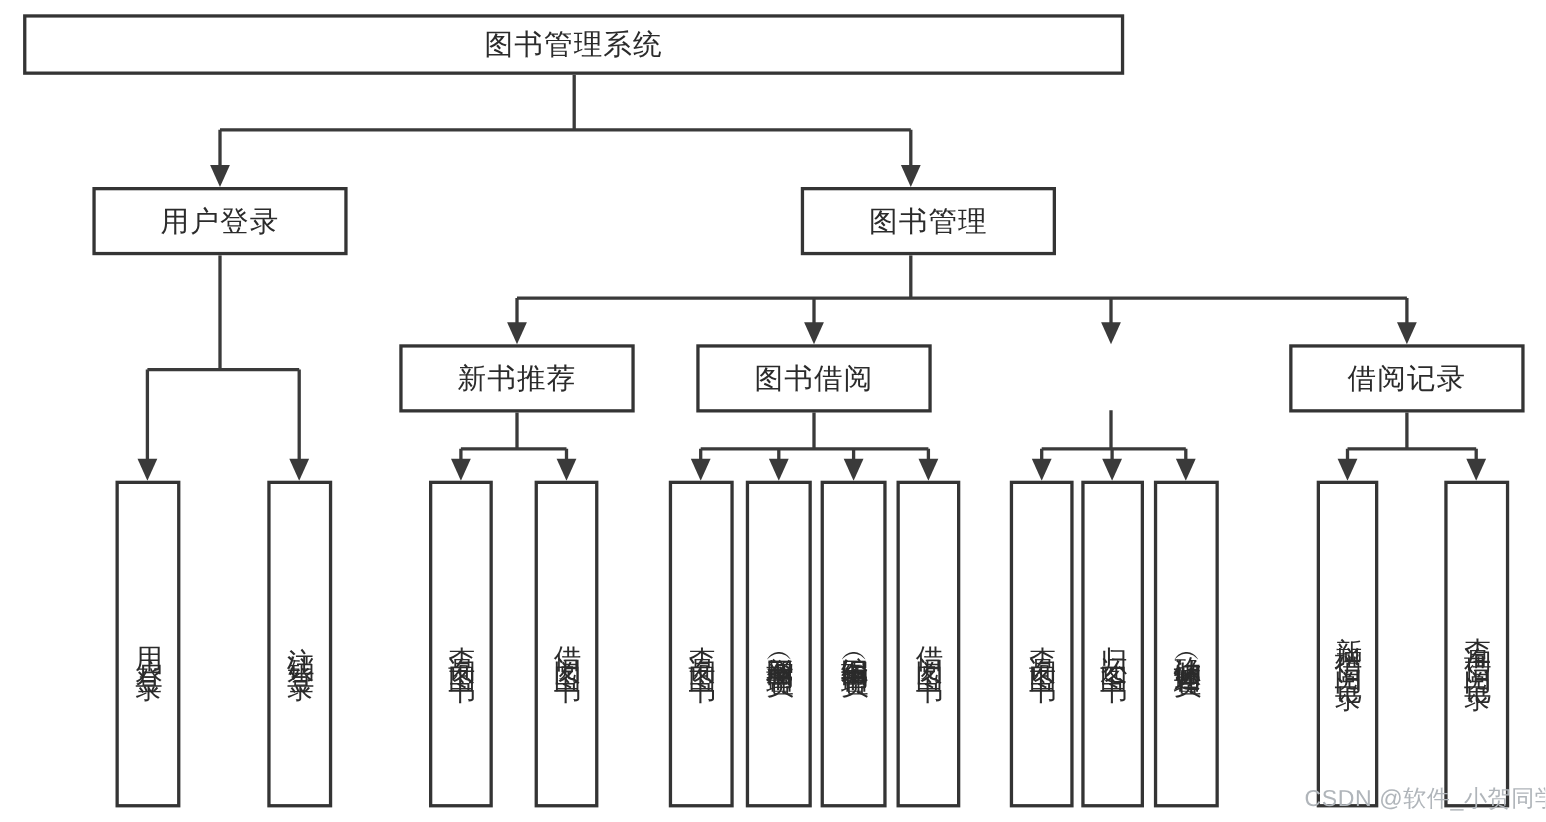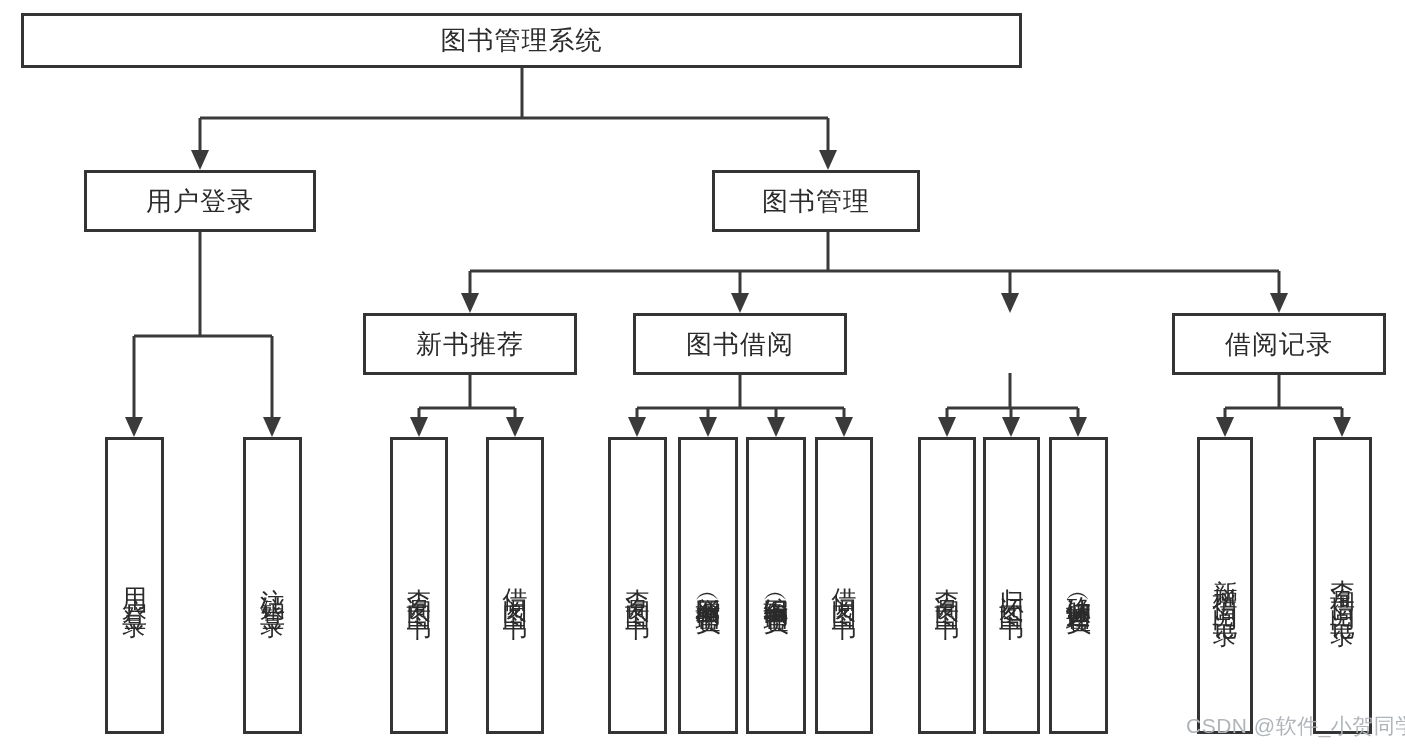--- a/index.html
+++ b/index.html
@@ -92,21 +92,21 @@
       <polygon points="1002,417 1020,417 1011,437"></polygon>
       <polygon points="1069,417 1087,417 1078,437"></polygon>
       <polygon points="1216,417 1234,417 1225,437"></polygon>
       <polygon points="1333,417 1351,417 1342,437"></polygon>
     </g>
   </svg>
 
   <div class="hbox" style="left:21px; top:13px; width:1001px; height:55px">图书管理系统</div>
 
   <div class="hbox" style="left:84px; top:170px; width:232px; height:62px">用户登录</div>
-  <div class="hbox" style="left:712px; top:170px; width:208px; height:62px">图书管理</div>
+  <div class="hbox" style="left:728px; top:170px; width:232px; height:62px">图书管理</div>
 
   <div class="hbox" style="left:633px; top:313px; width:214px; height:62px">图书借阅</div>
   <div class="hbox" style="left:363px; top:313px; width:214px; height:62px">新书推荐</div>
   <div class="hbox" style="left:1172px; top:313px; width:214px; height:62px">借阅记录</div>
 
   <div class="vbox" style="left:105px; width:59px">用户登录</div>
   <div class="vbox" style="left:243px; width:59px">注销登录</div>
 
   <div class="vbox" style="left:390px; width:58px">查询图书</div>
   <div class="vbox" style="left:486px; width:58px">借阅图书</div>

